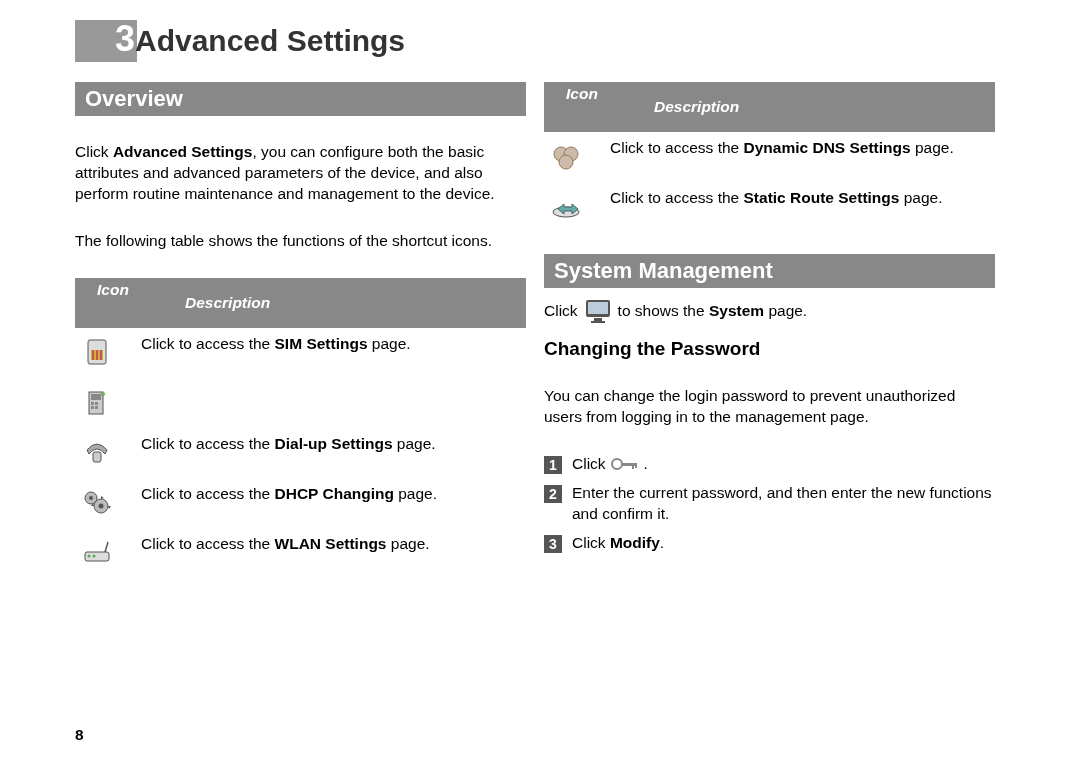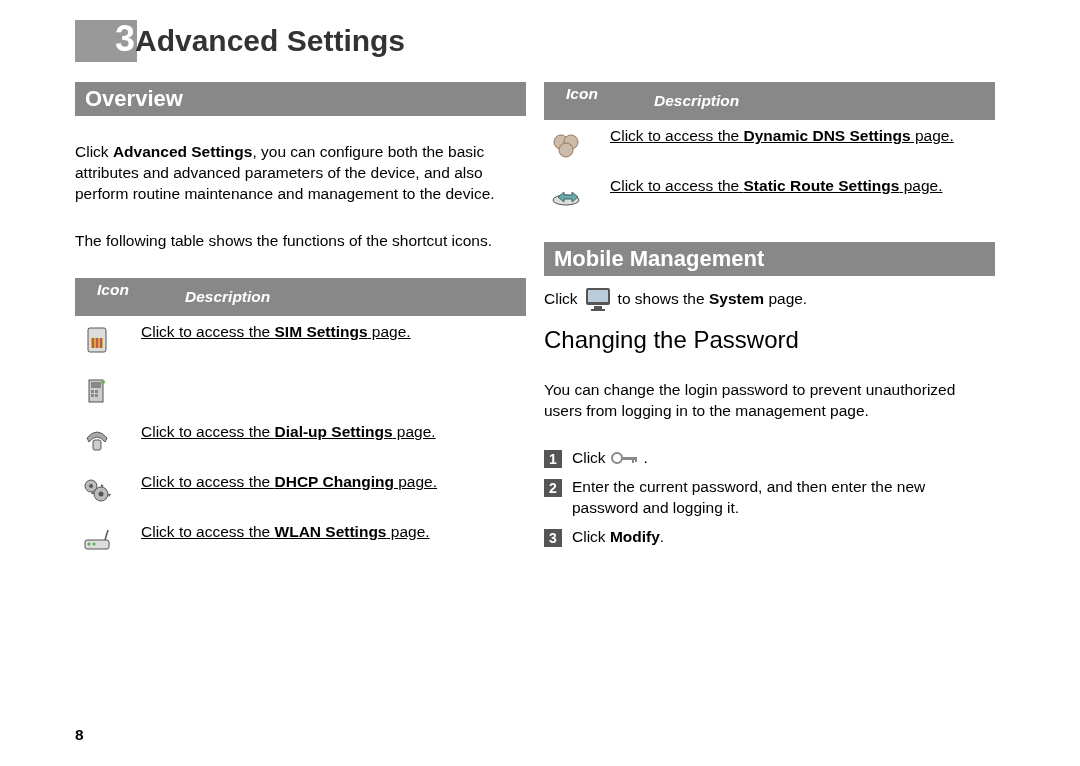--- a/index.html
+++ b/index.html
@@ -72,47 +72,46 @@
     font-size: 15.5px;
     font-weight: bold;
     font-style: italic;
   }
   .tbl-head .hcol-icon {
     width: 60px;
     padding: 3px 22px;
   }
   .tbl-head .hcol-desc {
     flex: 1;
-    padding: 10px 6px;
+    padding: 16px 6px;
   }
   .tbl-row {
     display: flex;
     align-items: flex-start;
     padding: 6px 0;
-    text-decoration: underline;
   }
   .tbl-row .icon-cell {
     width: 60px;
     padding-left: 6px;
     padding-top: 2px;
   }
   .tbl-row .desc-cell {
     flex: 1;
     font-size: 15.5px;
     line-height: 1.35;
     padding-right: 6px;
   }
   .icon-box {
     width: 32px;
     height: 32px;
     display: inline-block;
   }
   h3.sub {
-    font-size: 24px;
-    font-weight: normal;
+    font-size: 19px;
+    font-weight: bold;
     margin: 14px 0 24px 0;
   }
   .inline-para {
     font-size: 15.5px;
     line-height: 1.4;
     display: flex;
     align-items: center;
     gap: 4px;
     flex-wrap: wrap;
     margin: 10px 0;
@@ -264,21 +263,21 @@
           <svg viewBox="0 0 32 32">
                 <ellipse cx="16" cy="22" rx="13" ry="5" fill="#ddd" stroke="#555"></ellipse>
                 <path d="M8 19 L14 14 L14 17 L22 17 L22 14 L28 19" fill="#6aa" stroke="#466"></path>
                 <path d="M8 25 L14 30 L14 27 L22 27 L22 30 L28 25" fill="#6aa" stroke="#466" transform="translate(0,-6)"></path>
               </svg>
         </span></div>
         <div class="desc-cell"><span>Click to access the </span><b>Static Route Settings</b><span> page.</span></div>
       </div>
 
       <div style="height:22px"></div>
-      <div class="section-bar">Mobile Management</div>
+      <div class="section-bar">System Management</div>
 
       <div class="inline-para">
         <span>Click</span>
         <span class="icon-box" style="width:32px;height:26px">
           <svg viewBox="0 0 32 26">
               <rect x="4" y="2" width="24" height="17" rx="2" fill="#555"></rect>
               <rect x="6" y="4" width="20" height="12" fill="#bcd"></rect>
               <rect x="12" y="20" width="8" height="3" fill="#555"></rect>
               <rect x="9" y="23" width="14" height="2" fill="#555"></rect>
             </svg>
@@ -300,21 +299,21 @@
                 <rect x="22" y="9" width="2" height="6" fill="#888"></rect>
                 <rect x="25" y="9" width="2" height="5" fill="#888"></rect>
               </svg>
           </span>
           <span> .</span>
         </div>
       </div>
 
       <div class="step">
         <div class="step-num">2</div>
-        <div class="step-text">Enter the current password, and then enter the new password and logging it.</div>
+        <div class="step-text">Enter the current password, and then enter the new functions and confirm it.</div>
       </div>
 
       <div class="step">
         <div class="step-num">3</div>
         <div class="step-text"><span>Click </span><b>Modify</b><span>.</span></div>
       </div>
 
     </div>
   </div>
 

